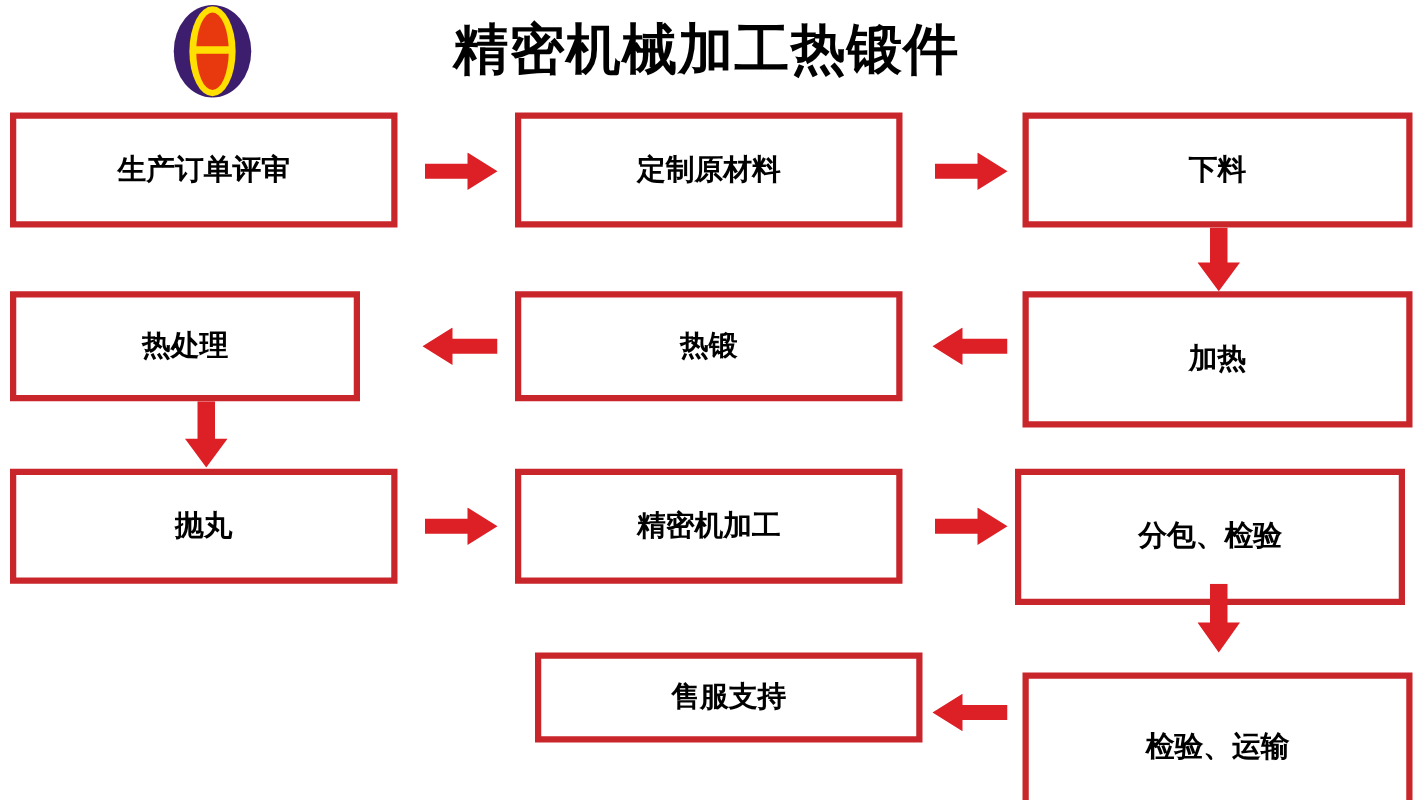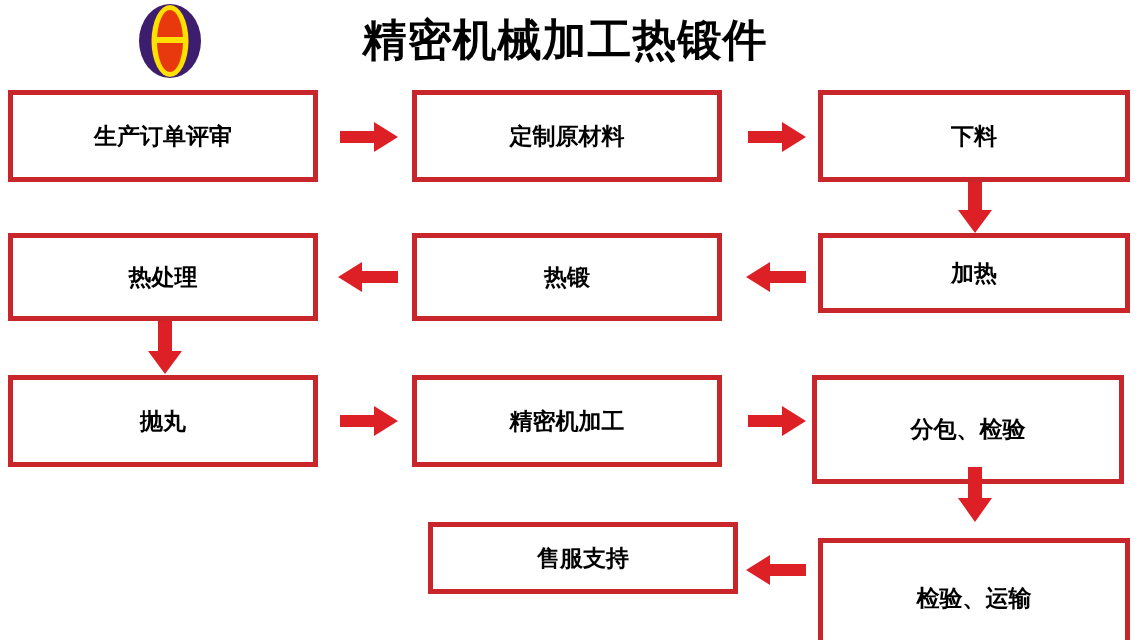--- a/index.html
+++ b/index.html
@@ -112,37 +112,37 @@
   </div>
 
   <div class="node" style="left:818px; top:90px;  width:312px; height:92px;">下料</div>
 
   <div class="arrow" style="left:958px; top:182px;">
     <svg width="34" height="52" viewBox="0 0 34 52" xmlns="http://www.w3.org/2000/svg">
       <path d="M10,0 L24,0 L24,28 L34,28 L17,51 L0,28 L10,28 Z" fill="#dd1f26"></path>
     </svg>
   </div>
 
-  <div class="node" style="left:8px;  top:233px; width:310px; height:88px;">热处理</div>
+  <div class="node" style="left:8px;  top:233px; width:280px; height:88px;">热处理</div>
 
   <div class="arrow" style="left:336px; top:262px;">
     <svg width="62" height="30" viewBox="0 0 62 30" xmlns="http://www.w3.org/2000/svg">
       <path d="M62,9 L26,9 L26,0 L2,15 L26,30 L26,21 L62,21 Z" fill="#dd1f26"></path>
     </svg>
   </div>
 
   <div class="node" style="left:412px; top:233px; width:310px; height:88px;">热锻</div>
 
   <div class="arrow" style="left:744px; top:262px;">
     <svg width="62" height="30" viewBox="0 0 62 30" xmlns="http://www.w3.org/2000/svg">
       <path d="M62,9 L26,9 L26,0 L2,15 L26,30 L26,21 L62,21 Z" fill="#dd1f26"></path>
     </svg>
   </div>
 
-  <div class="node" style="left:818px; top:233px; width:312px; height:80px;">加热</div>
+  <div class="node" style="left:818px; top:233px; width:312px; height:109px;">加热</div>
 
   <div class="arrow" style="left:148px; top:321px;">
     <svg width="34" height="54" viewBox="0 0 34 54" xmlns="http://www.w3.org/2000/svg">
       <path d="M10,0 L24,0 L24,30 L34,30 L17,53 L0,30 L10,30 Z" fill="#dd1f26"></path>
     </svg>
   </div>
 
   <div class="node" style="left:8px;  top:375px; width:310px; height:92px;">抛丸</div>
 
   <div class="arrow" style="left:340px; top:406px;">

